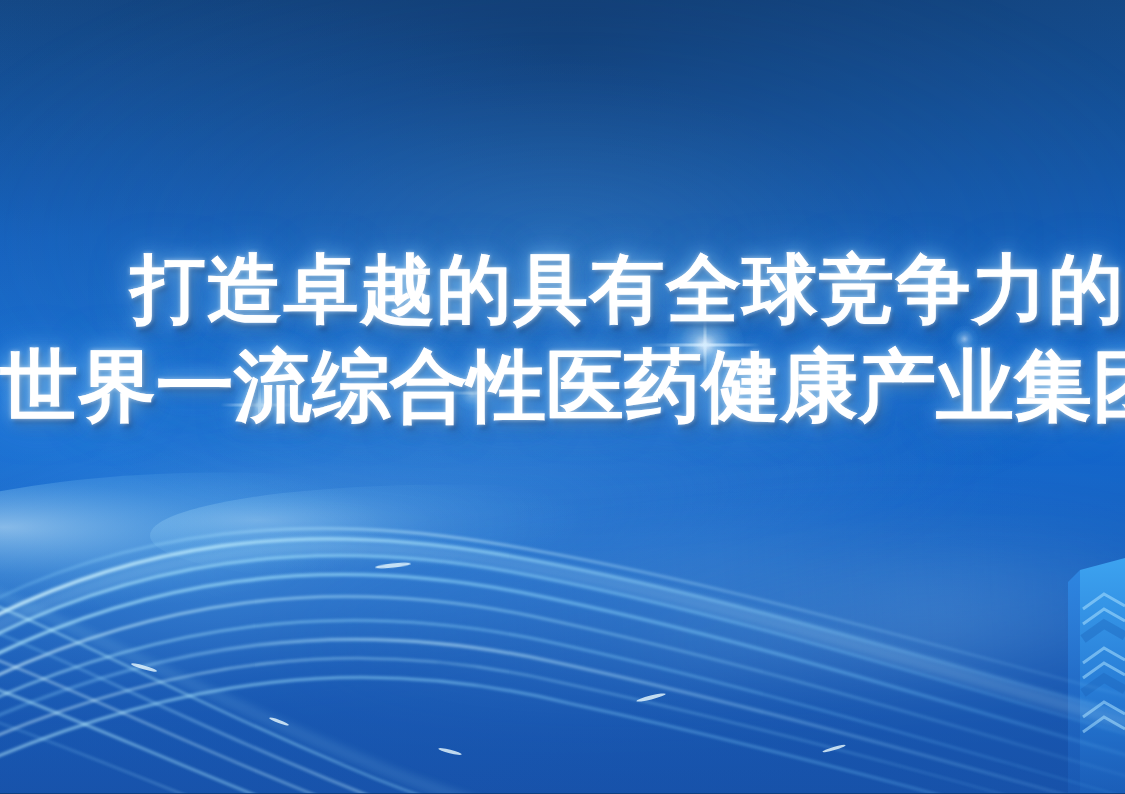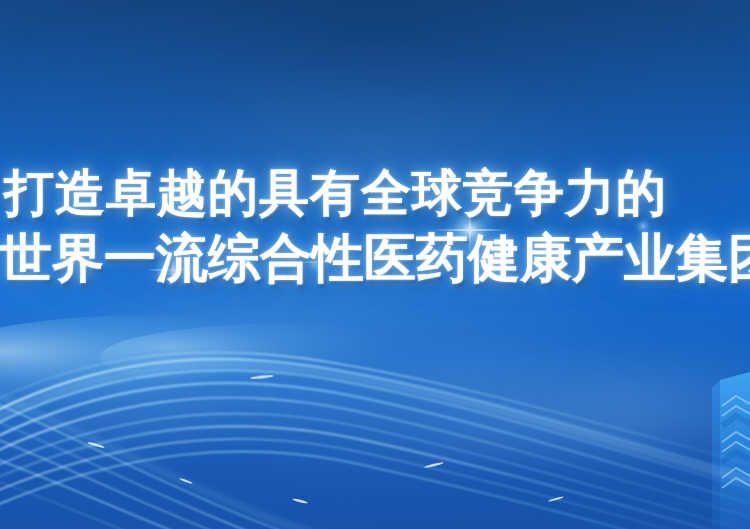--- a/index.html
+++ b/index.html
@@ -154,21 +154,21 @@
       rgba(235,248,255,0.8) 50%,
       rgba(180,225,255,0) 100%);
   }
 
   
   .headline {
     position: absolute;
     left: 0;
     right: 0;
     top: 168px;
-    text-align: left;
+    text-align: right;
     z-index: 6;
   }
   .hl-line {
     font-weight: 700;
     color: #ffffff;
     letter-spacing: 1px;
     white-space: nowrap;
     line-height: 1.0;
     text-shadow:
       0 0 3px rgba(255,255,255,0.55),

